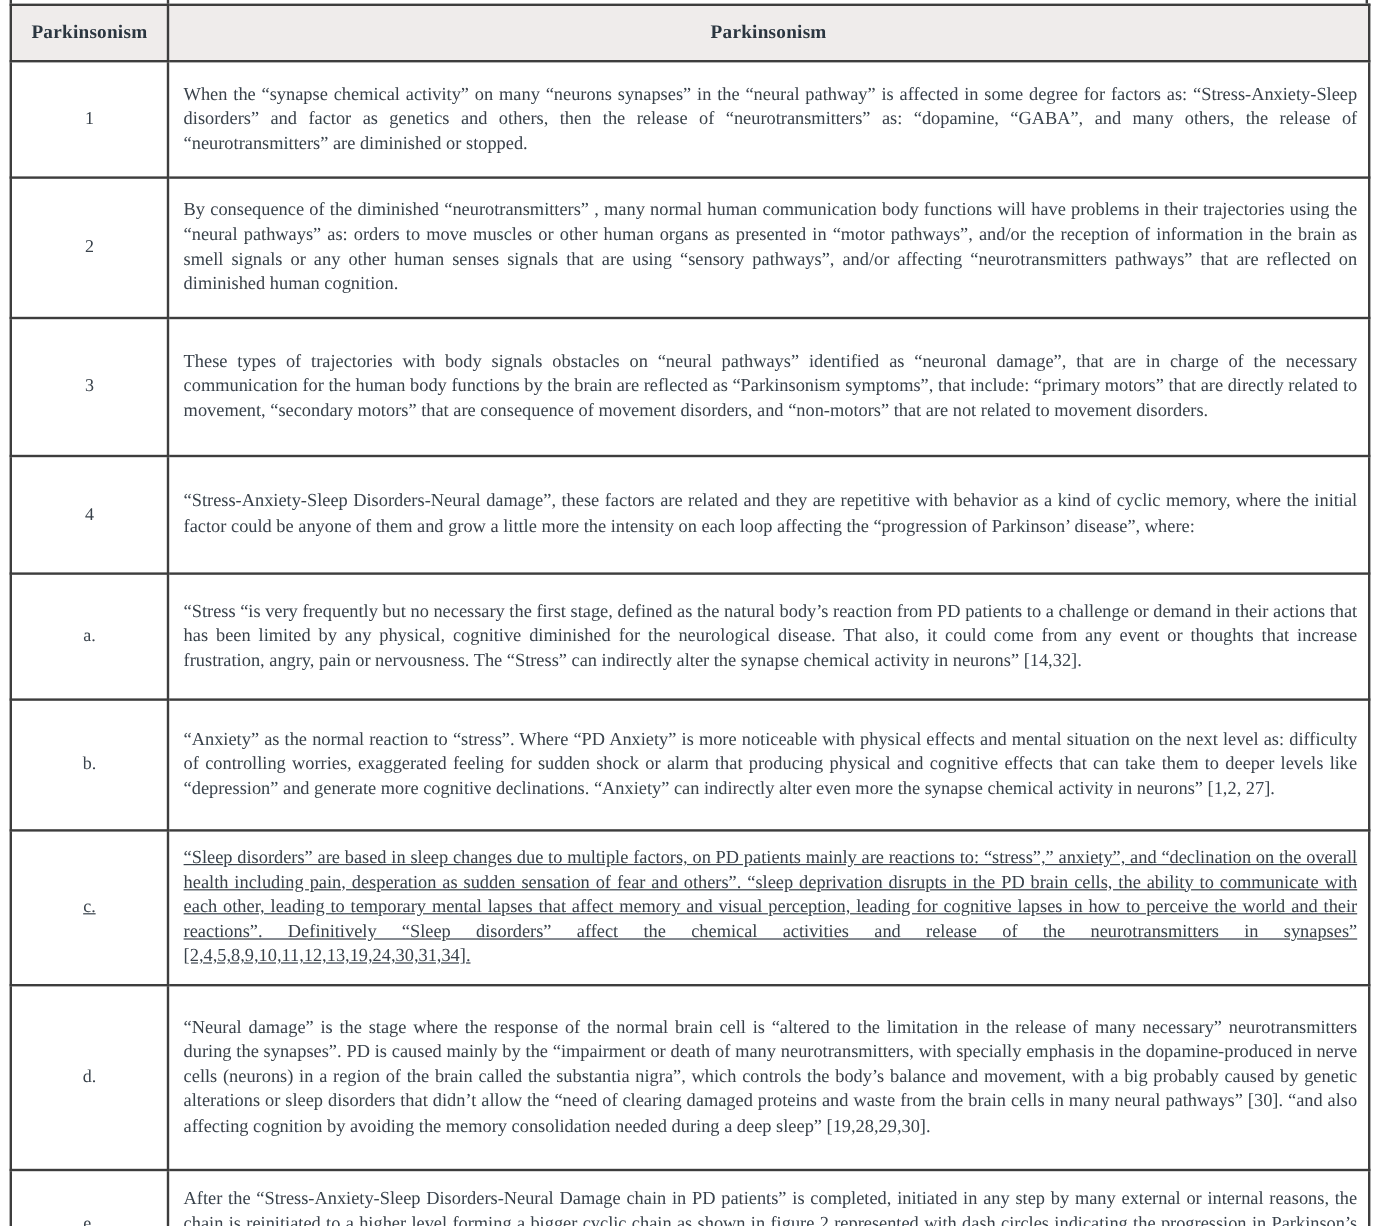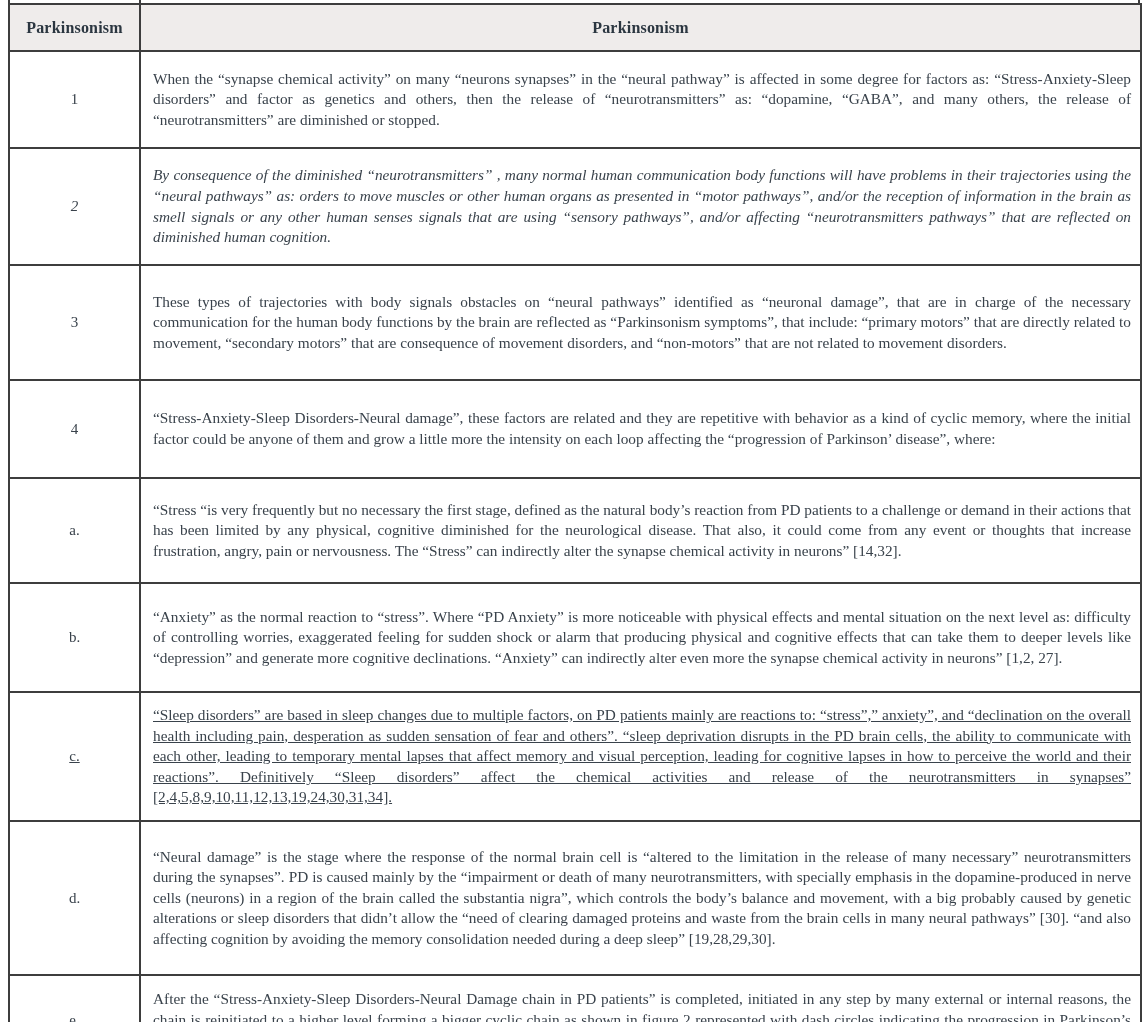--- a/index.html
+++ b/index.html
@@ -64,21 +64,21 @@
   .obs-table td.desc {
     text-align: justify;
     vertical-align: middle;
     color: #39424b;
     font-size: 15.3px;
     line-height: 20.6px;
     padding: 8px 9px 8px 12px;
   }
   
   tbody tr:nth-child(1)  td { height: 79px; margin-top: 44px; }
-  tbody tr:nth-child(2)  td { height: 99px; font-style: italic; }
+  tbody tr:nth-child(2)  td { height: 99px; }
   tbody tr:nth-child(3)  td { height: 97px; }
   tbody tr:nth-child(4)  td { height: 80px; }
   tbody tr:nth-child(5)  td { height: 87px; border-radius: 24px; }
   tbody tr:nth-child(6)  td { height: 91px; border-radius: 19px; }
   tbody tr:nth-child(7)  td { height: 111px; text-decoration: underline; }
   tbody tr:nth-child(8)  td { height: 136px; }
   tbody tr:nth-child(9)  td { height: 72px; }
   tbody tr:nth-child(10) td { height: 74px; }
 </style>
 </head>

